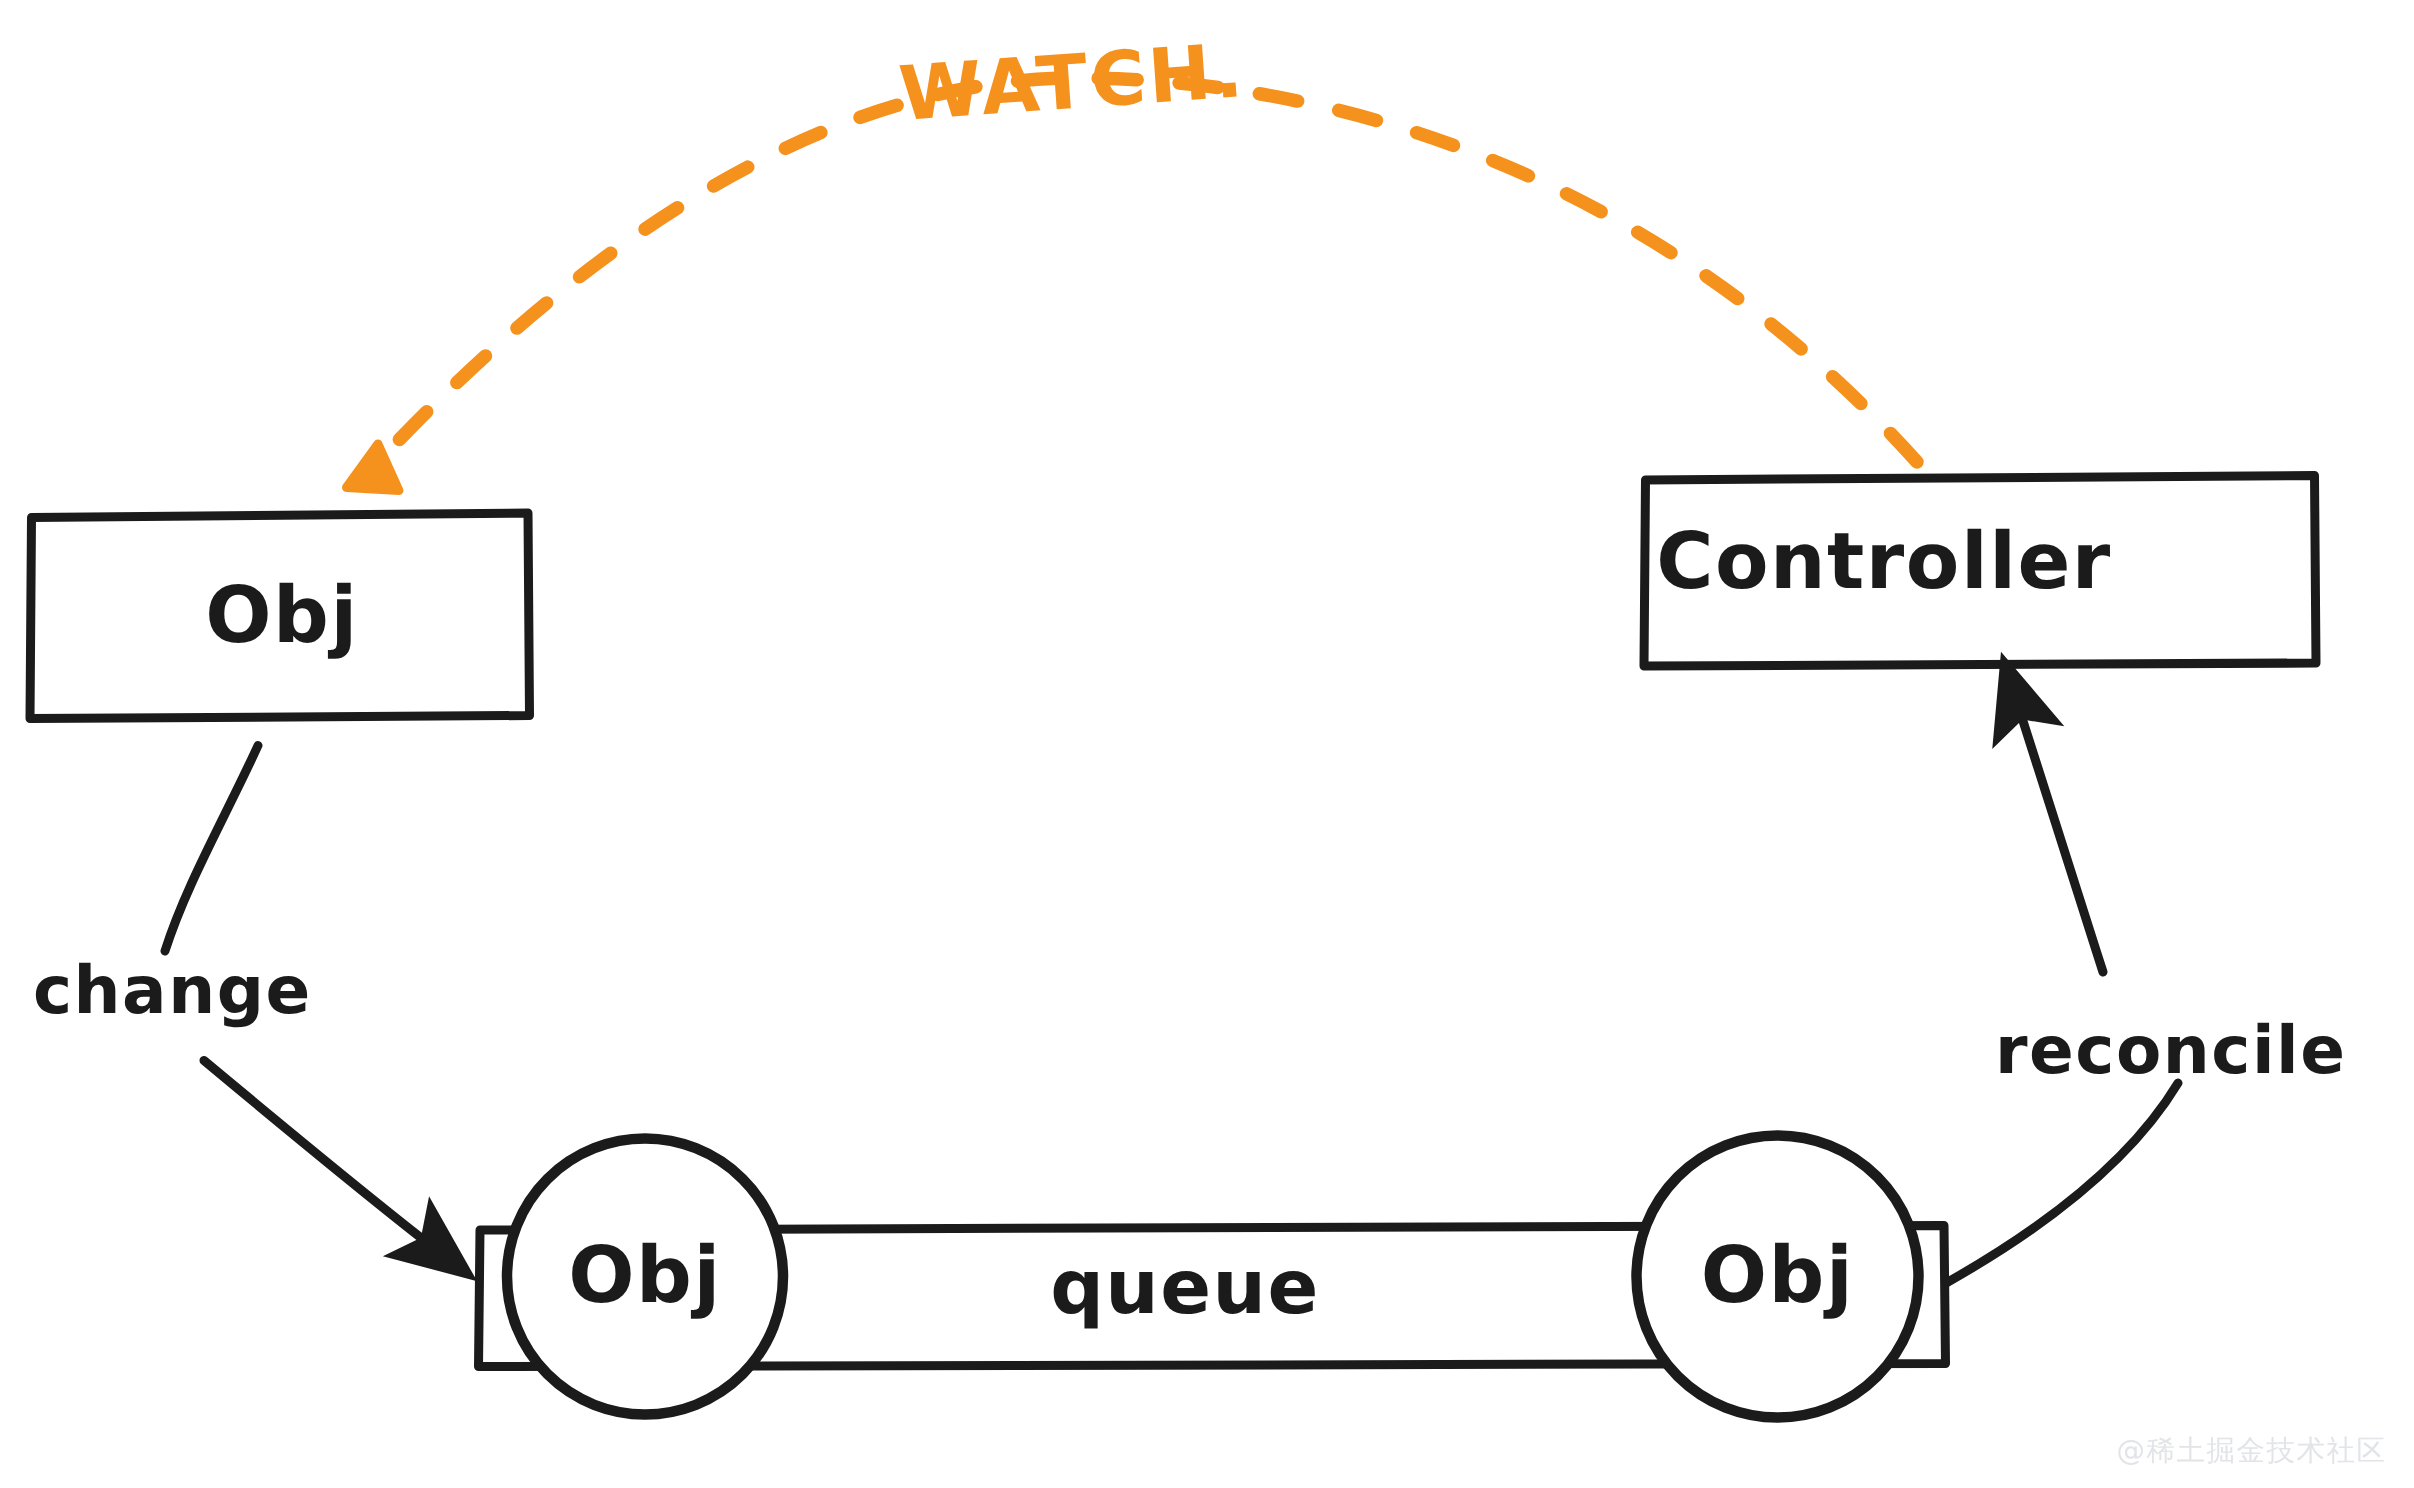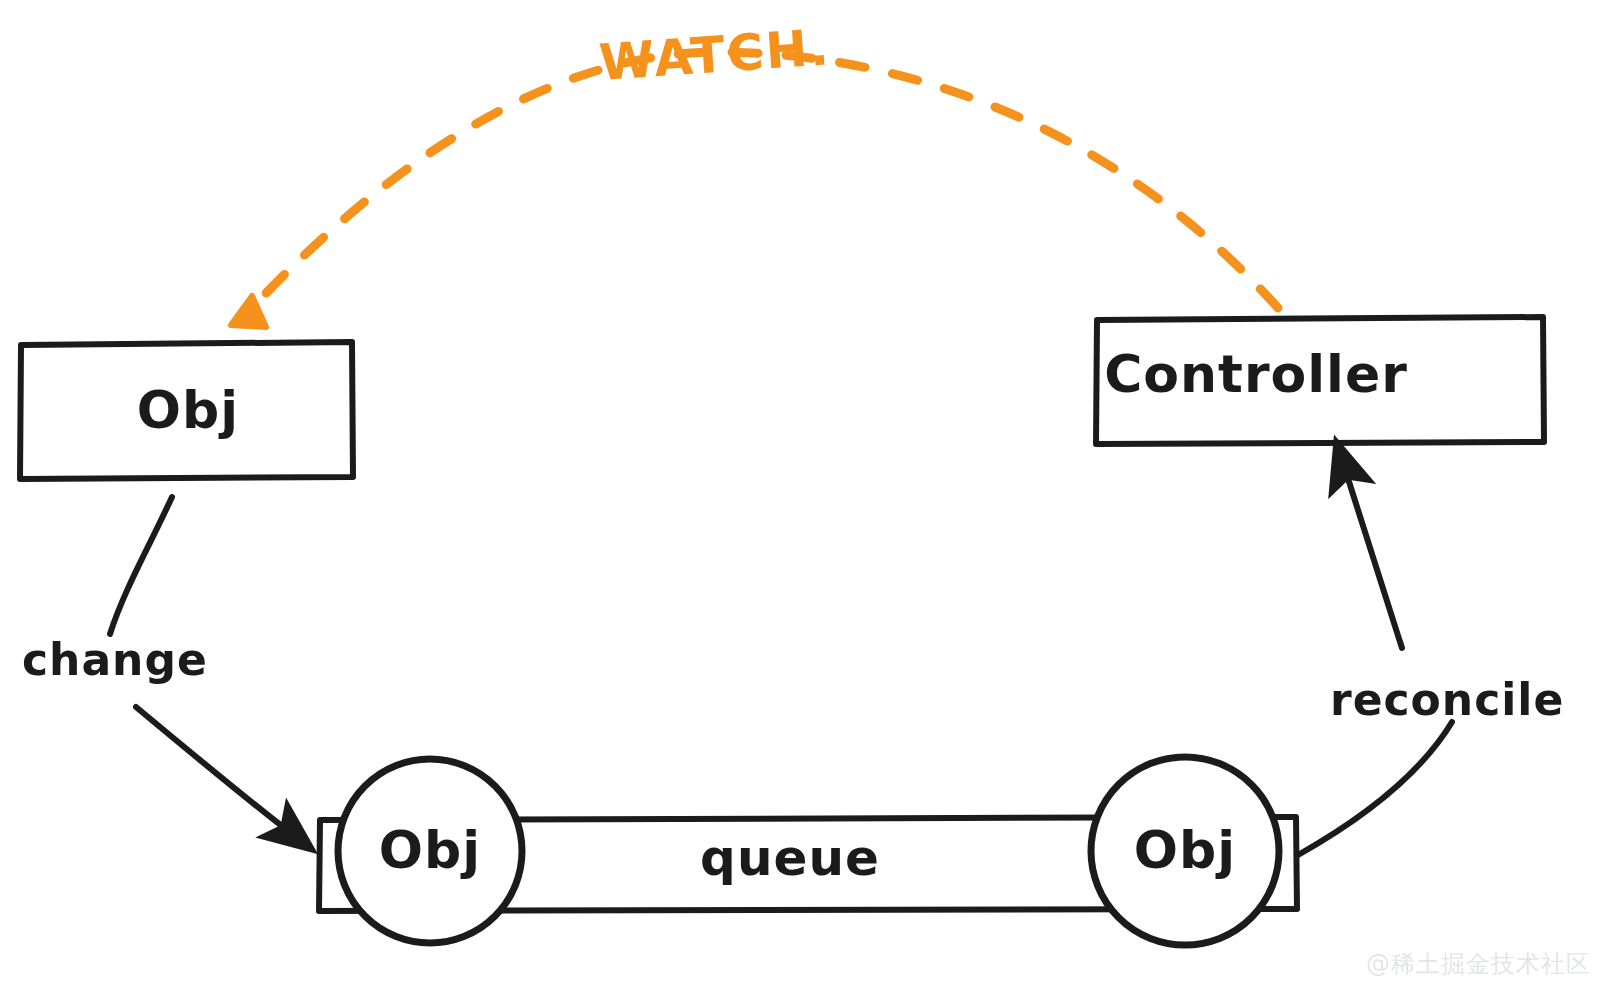--- a/index.html
+++ b/index.html
@@ -43,21 +43,21 @@
     font-family: "DejaVu Sans", sans-serif;
     font-weight: 700;
     font-size: 50px;
     letter-spacing: 2px;
   }
   .watermark {
     position: absolute;
     right: 18px;
     bottom: 12px;
     font-family: "DejaVu Sans", sans-serif;
-    font-size: 24px;
+    font-size: 19px;
     color: #e2e4e8;
     letter-spacing: 1px;
     user-select: none;
   }
 </style>
 </head>
 <body>
 
 <div id="canvas">
 

